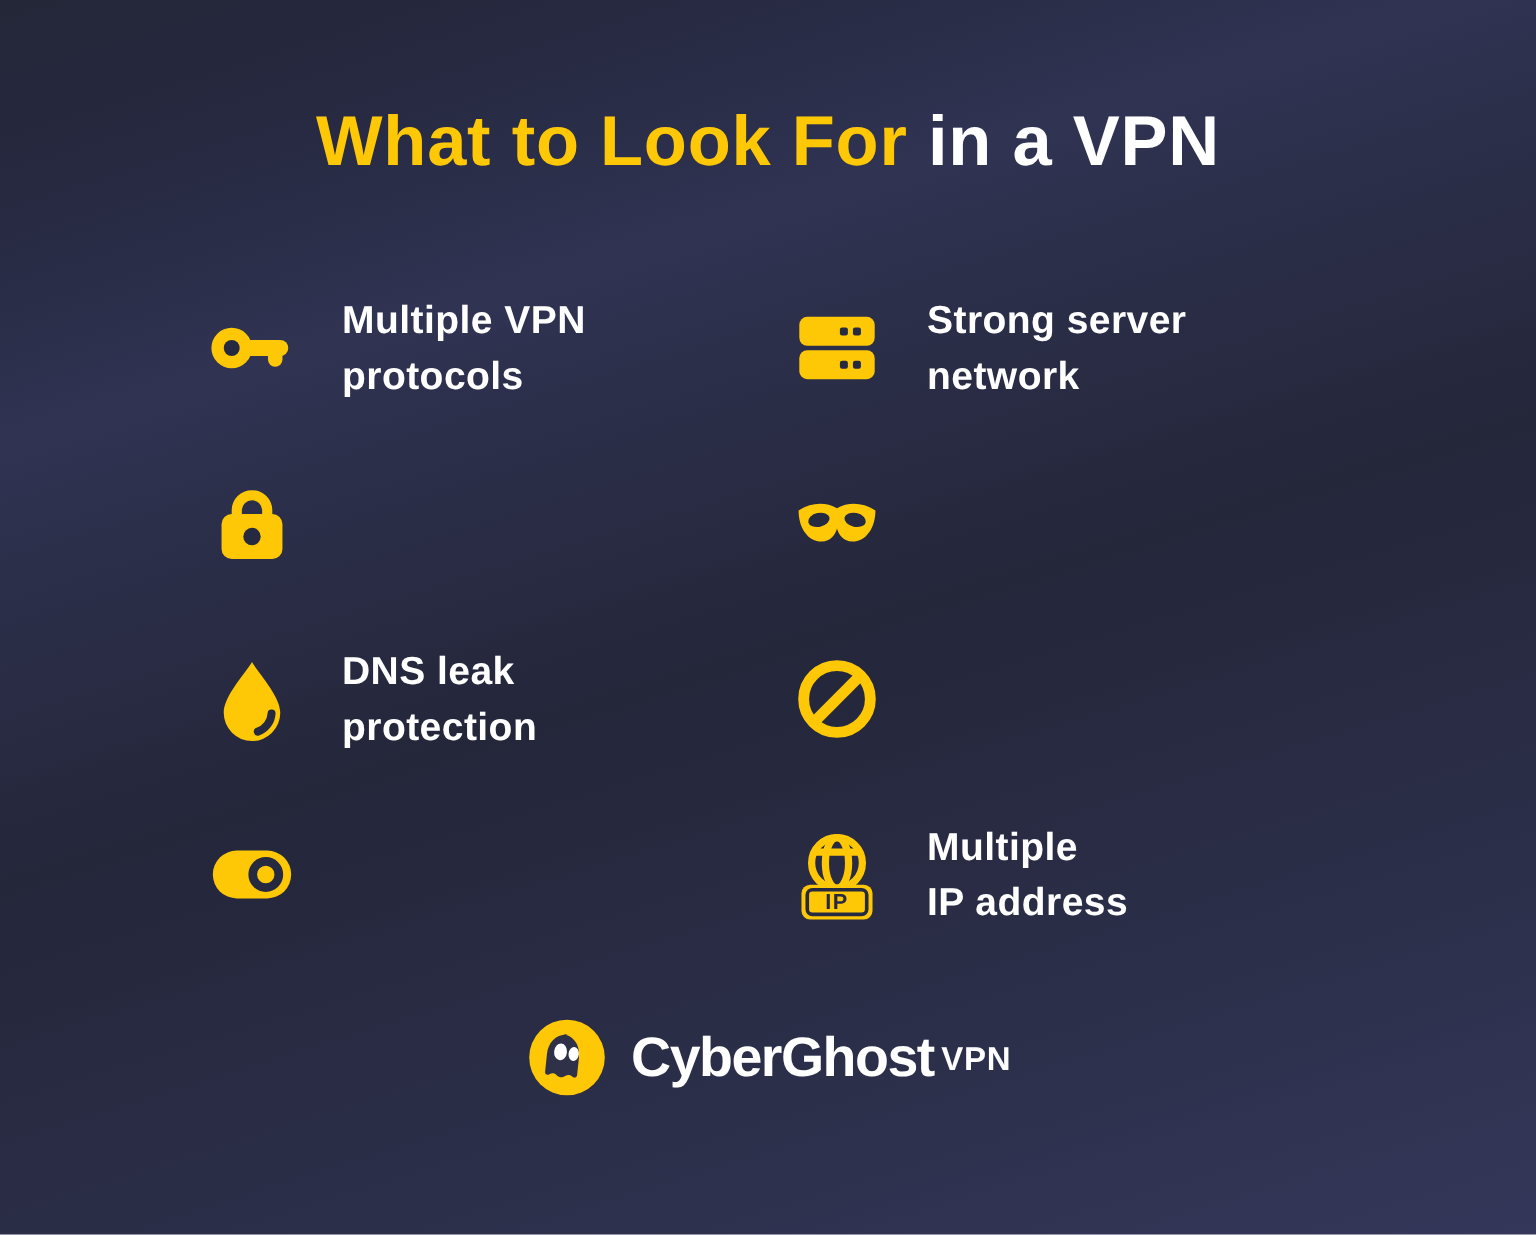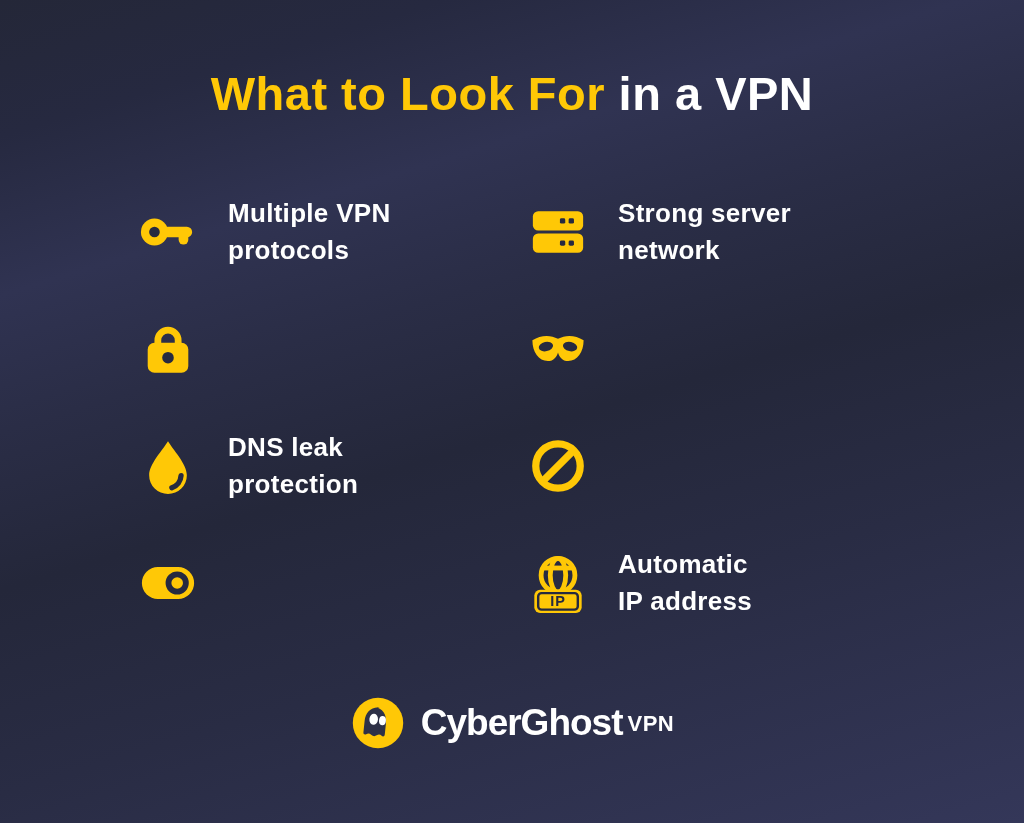--- a/index.html
+++ b/index.html
@@ -44,21 +44,21 @@
     width:60px;min-width:60px;height:66px;
     display:flex;align-items:center;justify-content:center;
   }
   .label{
     color:var(--text);
     font-size:26px;font-weight:bold;line-height:37px;
     letter-spacing:0.3px;
     white-space:pre-line;
   }
   .brand{
-    margin-top:54px;
+    margin-top:36px;
     display:flex;align-items:center;gap:15px;
   }
   .brand-text{display:flex;align-items:baseline;}
   .brand-name{
     color:var(--text);font-size:37px;font-weight:bold;letter-spacing:-1px;
   }
   .brand-suffix{
     color:var(--text);font-size:22px;font-weight:bold;letter-spacing:0.5px;
     margin-left:5px;transform:translateY(-4px);display:inline-block;
   }
@@ -157,21 +157,21 @@
           <g stroke="#FFC806" stroke-width="5" fill="none">
             <circle cx="30" cy="25" r="17.5"></circle>
             <ellipse cx="30" cy="25" rx="8" ry="17.5"></ellipse>
             <line x1="14" y1="17.5" x2="46" y2="17.5"></line>
           </g>
           <rect x="5.5" y="40" width="49" height="24" rx="6" fill="#FFC806"></rect>
           <rect x="9.5" y="43.5" width="41" height="17" rx="3.5" fill="none" stroke="#262a40" stroke-width="2.5"></rect>
           <text x="30" y="57" text-anchor="middle" font-size="15" font-weight="bold" fill="#262a40" letter-spacing="1" font-family="Liberation Sans, sans-serif">IP</text>
         </svg>
       </span>
-      <span class="label">Automatic
+      <span class="label">Multiple
 IP address</span>
     </div>
 
   </div>
 
   <div class="brand">
     <svg width="56" height="56" viewBox="0 0 60 60" aria-hidden="true">
       <circle cx="30" cy="30" r="27" fill="#FFC806"></circle>
       <g transform="rotate(6 30 30)">
         <path d="M30 13.5 c -9.5 0 -14.5 7 -14.5 15.5 v 12.5 c 0 2 1.6 2.8 3.2 1.7 c 1.8 -1.3 3.6 -1.3 5.3 0.1 c 2 1.5 4.2 1.5 6 0 c 1.8 -1.4 3.6 -1.4 5.3 -0.1 c 1.6 1.1 3.2 0.3 3.2 -1.7 V 29 c 0 -8.5 -5 -15.5 -14.5 -15.5 Z" fill="#2e3147"></path>

